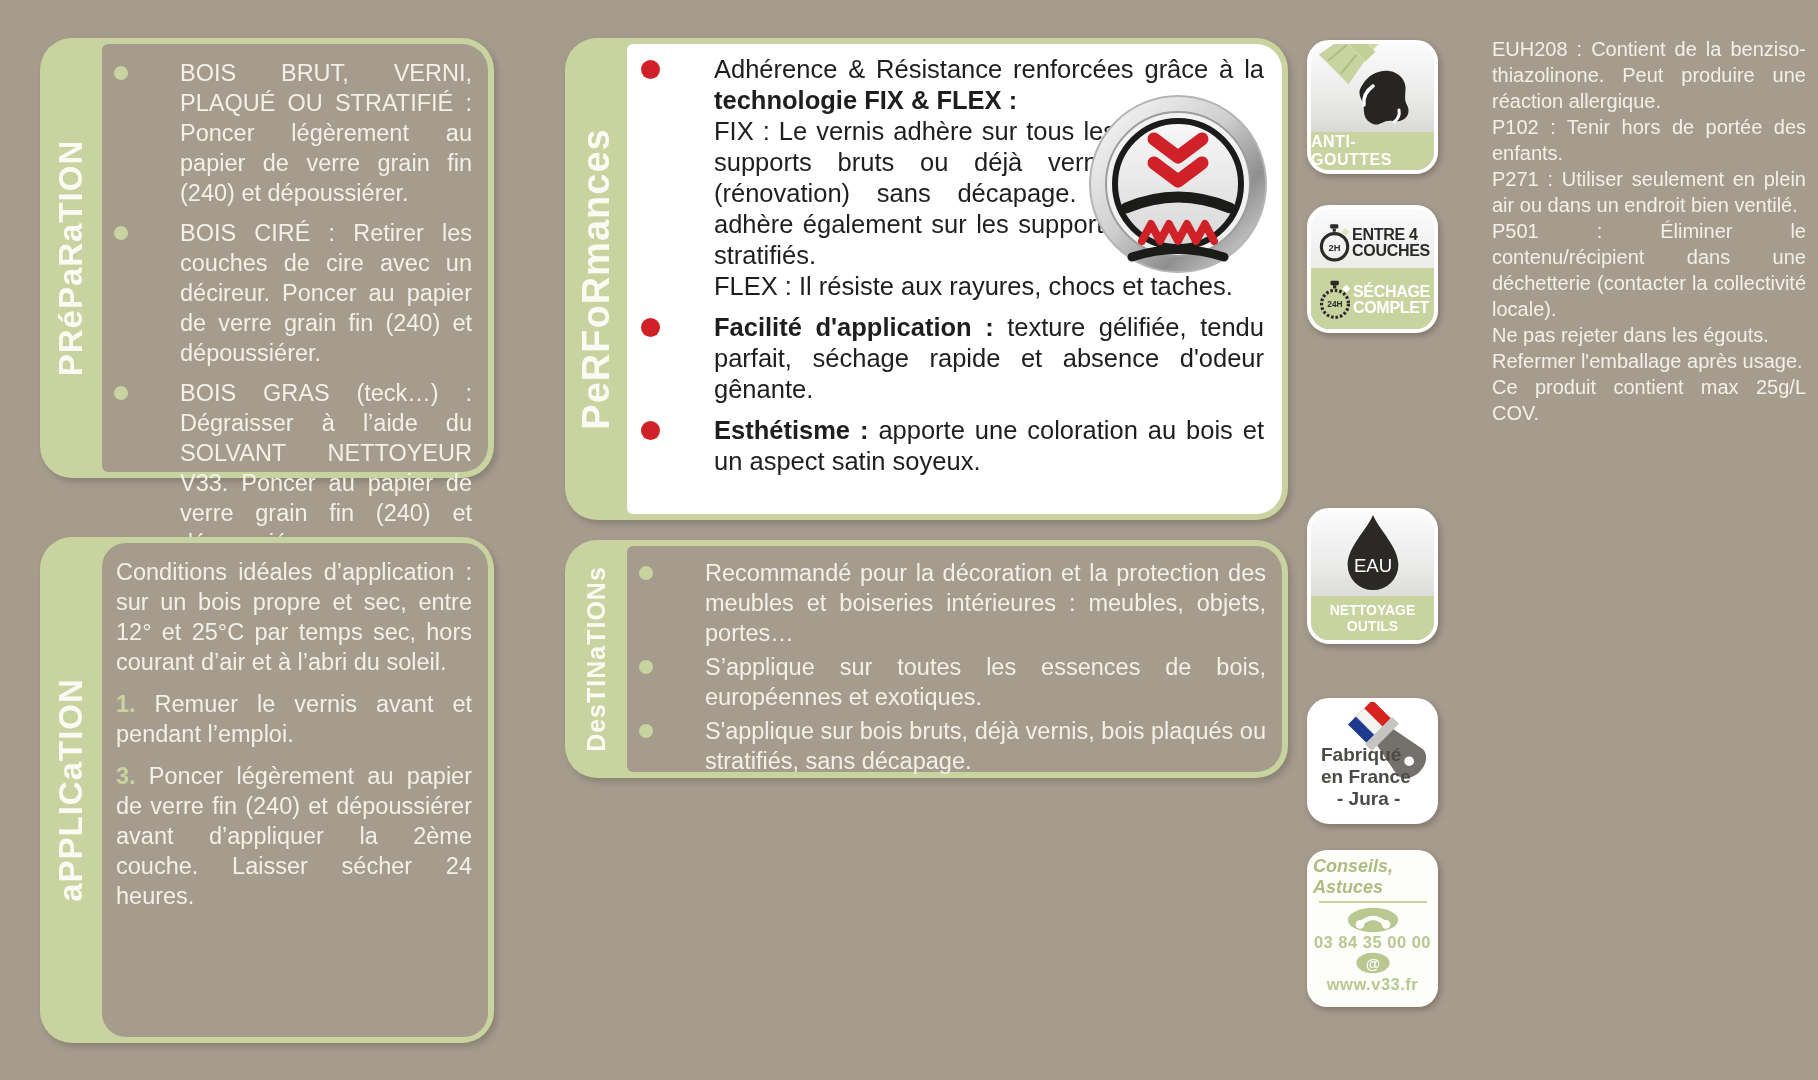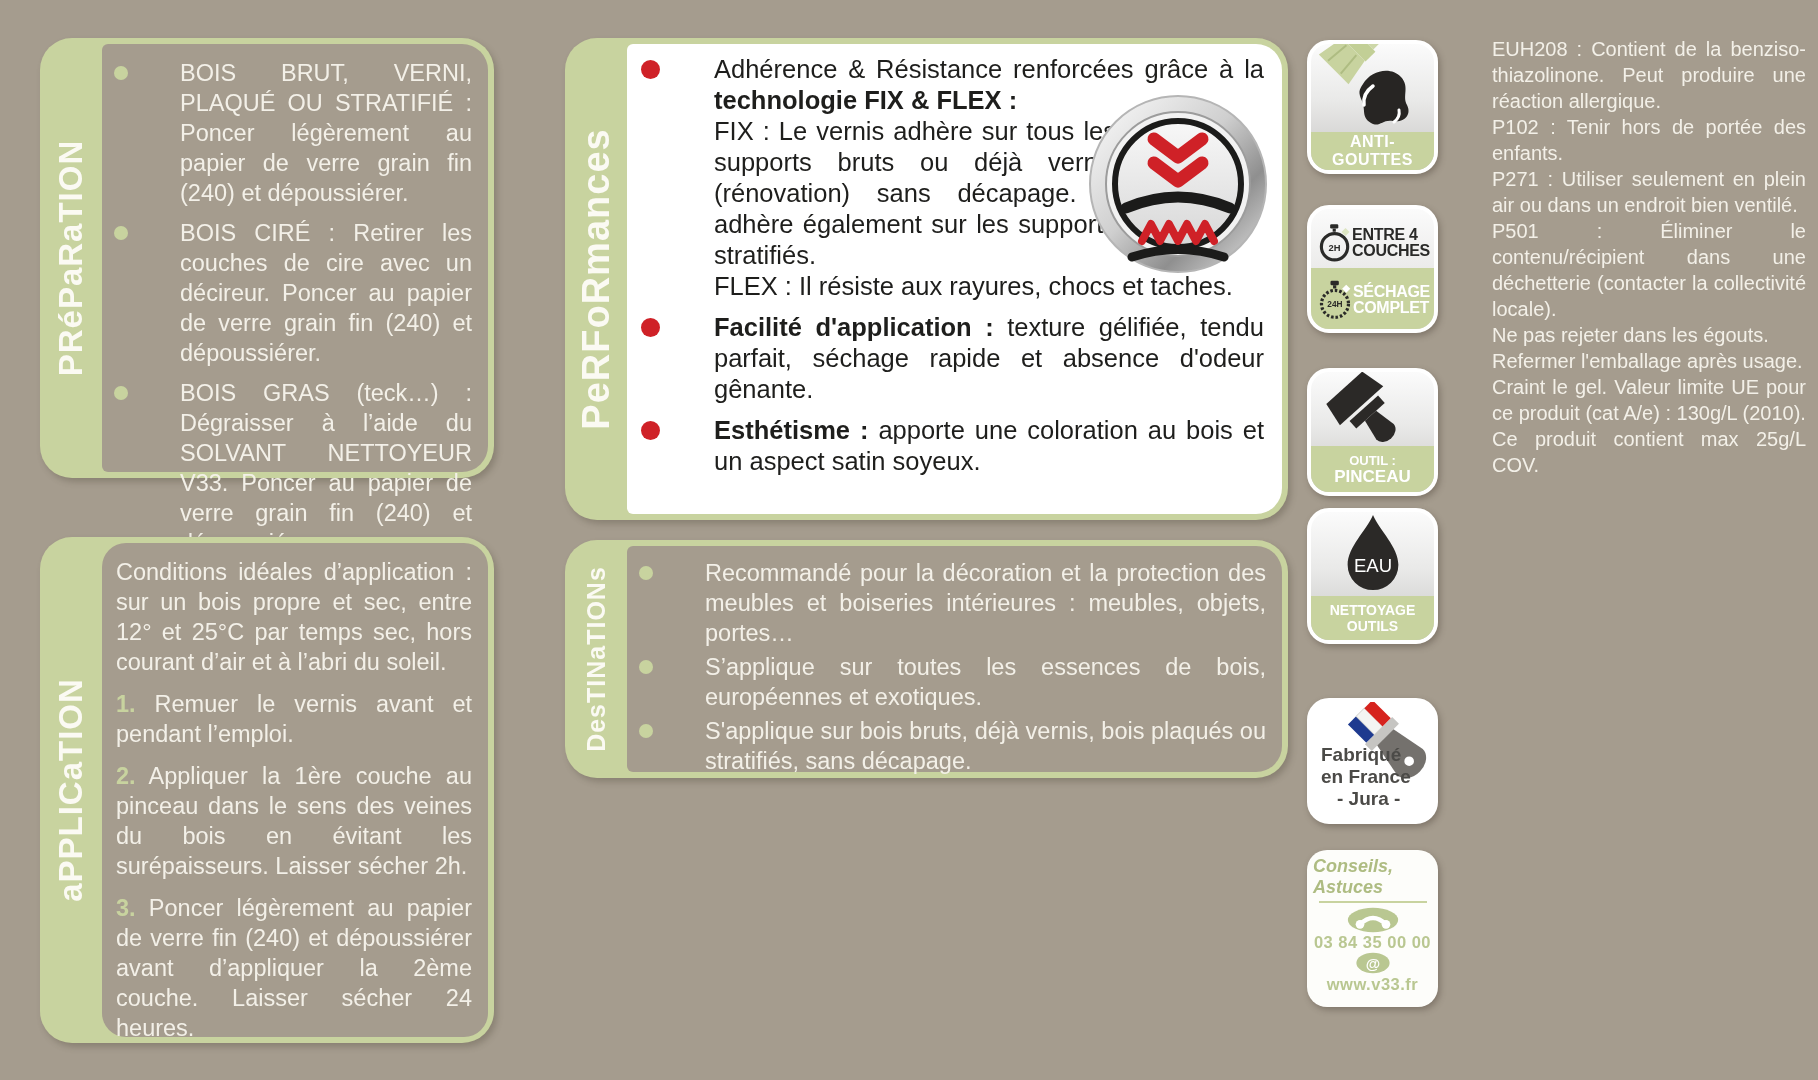--- a/index.html
+++ b/index.html
@@ -54,21 +54,21 @@
   .badge-fixflex { position:absolute; top:40px; right:-4px; width:180px; height:180px; }
 
   
   .card { position:absolute; left:1307px; width:131px; box-sizing:border-box;
           border:4px solid #fff; border-radius:22px; overflow:hidden;
           background:linear-gradient(180deg,#fbfbfb 0%,#e9e9e8 45%,#c6c5c3 100%);
           box-shadow:2px 3px 6px rgba(60,50,40,.35); }
   .card .art { display:flex; align-items:center; justify-content:center; }
   .band { position:absolute; left:0; right:0; bottom:0; background:#c8d39f;
           display:flex; flex-direction:column; align-items:center; justify-content:center;
-          color:#fff; font-weight:bold; text-align:center; }
+          color:#fff; font-weight:bold; text-align:left; }
   .card-anti  { top:40px;  height:134px; }
   .card-dry   { top:205px; height:128px; background:linear-gradient(180deg,#fbfbfb,#dcdbd9); }
   .card-tool  { top:368px; height:128px; }
   .card-water { top:508px; height:136px; }
   .card-fr    { top:698px; height:126px; background:#fff; }
   .card-tips  { top:850px; height:157px; background:#fdfdfa; border:none; border-radius:20px; }
 
   .band-anti  { height:38px; font-size:16px; letter-spacing:.5px; }
   .band-tool  { height:46px; }
   .band-water { height:44px; }
@@ -126,24 +126,20 @@
 
   <section class="panel panel-app">
     <div class="strip">
       <span class="vlabel">aPPLICaTION</span>
     </div>
     <div class="inner light-text">
       <p class="para">Conditions idéales d’application : sur un bois propre et sec, entre 12° et 25°C par temps sec, hors courant d’air et à l’abri du soleil.</p>
       <p class="para">
         <span class="stepnum">1.</span>
         <span>Remuer le vernis avant et pendant l’emploi.</span>
-      </p>
-      <p class="para">
-        <span class="stepnum">2.</span>
-        <span>Appliquer la 1ère couche au pinceau dans le sens des veines du bois en évitant les surépaisseurs. Laisser sécher 2h.</span>
       </p>
       <p class="para">
         <span class="stepnum">3.</span>
         <span>Poncer légèrement au papier de verre fin (240) et dépoussiérer avant d’appliquer la 2ème couche. Laisser sécher 24 heures.</span>
       </p>
     </div>
   </section>
 
   <section class="panel panel-perf">
     <div class="strip">
@@ -251,35 +247,20 @@
         <circle cx="28" cy="37" r="21" fill="none" stroke="#2a2a28" stroke-width="5" stroke-dasharray="4 3"></circle>
         <text x="28" y="42" font-size="13" font-weight="bold" text-anchor="middle" fill="#2a2a28">24H</text>
       </svg>
       <div class="lbl">
         <div>SÉCHAGE</div>
         <div>COMPLET</div>
       </div>
     </div>
   </div>
 
-  <div class="card card-tool">
-    <div class="art" style="height:80px">
-      <svg width="110" height="80" viewBox="0 0 110 96">
-        <g transform="rotate(-42 48 48)" fill="#2b2927">
-          <path d="M18,8 h58 l7,30 h-70 z"></path>
-          <rect x="25" y="42" width="46" height="12"></rect>
-          <path d="M39,54 h18 l5,26 a13,10 0 0 1 -28,0 z"></path>
-        </g>
-      </svg>
-    </div>
-    <div class="band band-tool">
-      <div class="l1">OUTIL :</div>
-      <div class="l2">PINCEAU</div>
-    </div>
-  </div>
 
   <div class="card card-water">
     <div class="art" style="height:84px">
       <svg width="90" height="82" viewBox="0 0 90 84">
         <path d="M45,2 C52,18 71,35 71,53 a26,26 0 1 1 -52,0 C19,35 38,18 45,2 z" fill="#2b2927"></path>
         <text x="45" y="60" font-size="19" fill="#ffffff" text-anchor="middle">EAU</text>
       </svg>
     </div>
     <div class="band band-water">
       <div class="l1">NETTOYAGE</div>
@@ -322,17 +303,16 @@
     <div class="tips-green">www.v33.fr</div>
   </div>
 
   <div class="safety">
     <p>EUH208 : Contient de la benziso-thiazolinone. Peut produire une réaction allergique.</p>
     <p>P102 : Tenir hors de portée des enfants.</p>
     <p>P271 : Utiliser seulement en plein air ou dans un endroit bien ventilé.</p>
     <p>P501 : Éliminer le contenu/récipient dans une déchetterie (contacter la collectivité locale).</p>
     <p>Ne pas rejeter dans les égouts.</p>
     <p>Refermer l'emballage après usage.</p>
-    <p>Craint le gel. Valeur limite UE pour ce produit (cat A/e) : 130g/L (2010).</p>
     <p>Ce produit contient max 25g/L COV.</p>
   </div>
 
 </div>
 
 </body></html>

